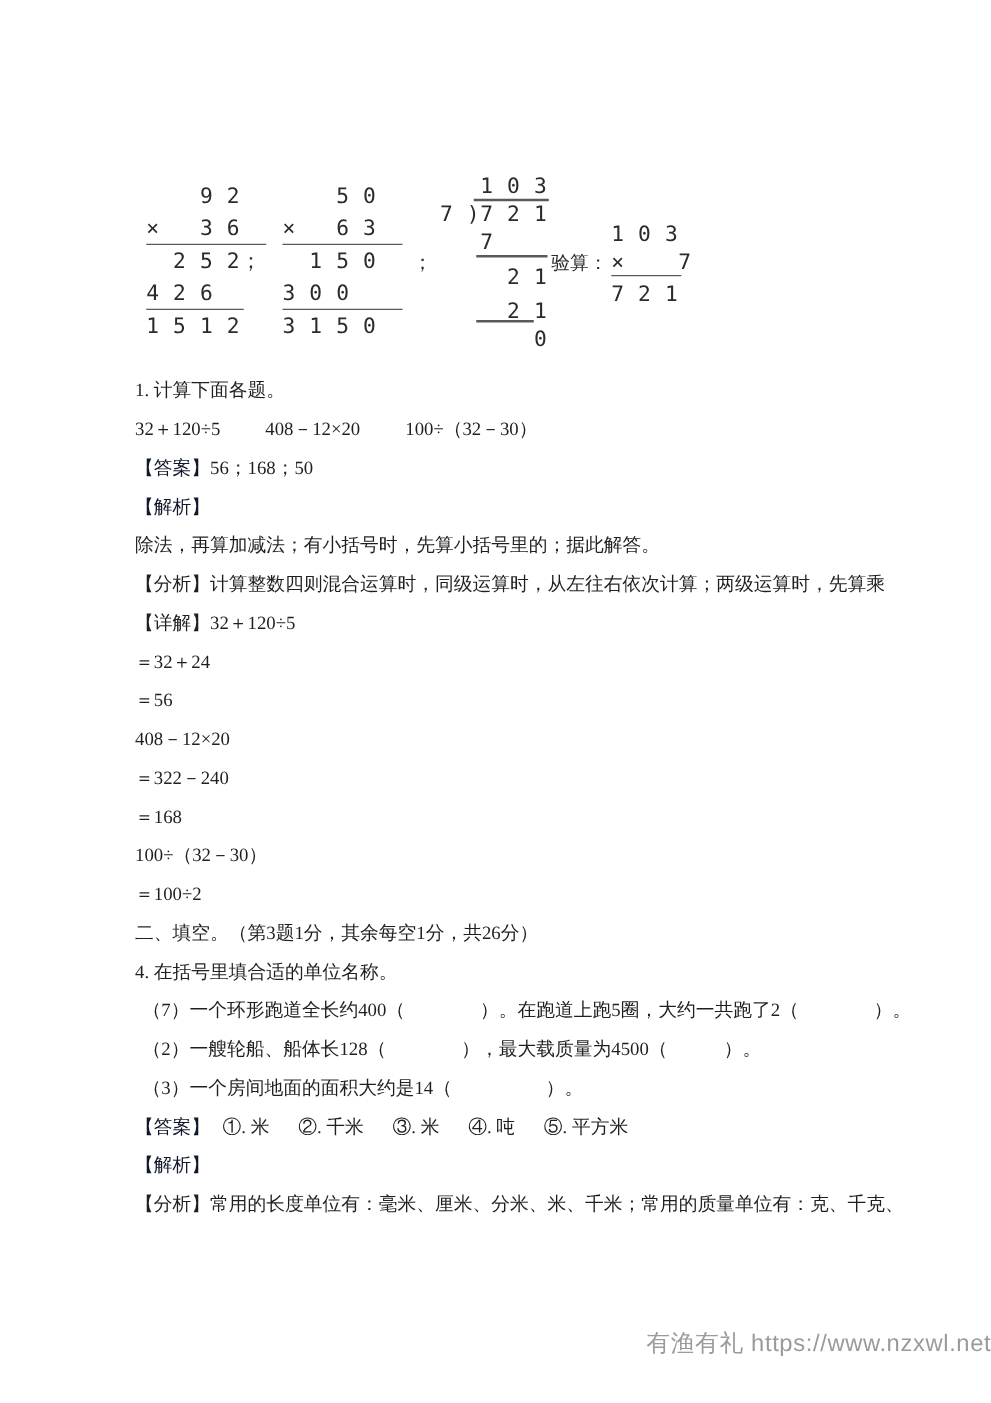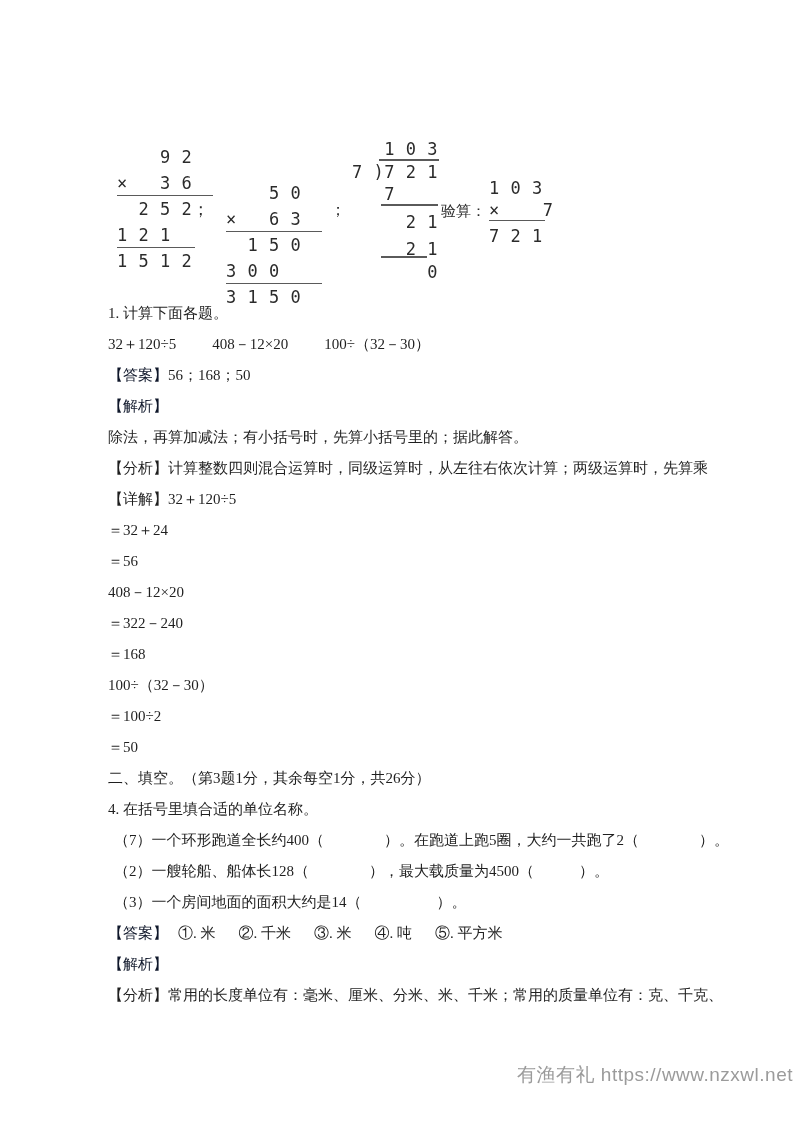--- a/index.html
+++ b/index.html
@@ -12,21 +12,21 @@
   
   .stack { position:absolute; }
   .srow {
     white-space:pre; font-family:"DejaVu Sans Mono",monospace;
     font-size:17px; line-height:26px; height:26px; letter-spacing:0.5px;
     color:#2b2b2b; box-sizing:border-box;
   }
   .rule { border-bottom:1.5px solid #5a5a5a; }
   #mult1 { left:117px; top:144px; width:96px; }
   #mult1 .short { width:78px; }
-  #mult2 { left:226px; top:144px; width:96px;margin-top:36px; }
+  #mult2 { left:226px; top:144px; width:96px; }
   .sep2 {
     position:absolute; left:330px; top:200px; font-size:16px;
     font-family:"DejaVu Sans Mono",monospace; color:#2b2b2b;
   }
 
   
   .division { position:absolute; left:352px; top:138px; width:125px; height:150px; }
   .drow {
     position:absolute; left:0; white-space:pre;
     font-family:"DejaVu Sans Mono",monospace; font-size:17px; line-height:20px;
@@ -68,21 +68,21 @@
 <body>
 
 <div class="page">
 
   <div>
 
     <div class="stack" id="mult1">
       <div class="srow">    9 2</div>
       <div class="srow rule">×   3 6</div>
       <div class="srow">  2 5 2；</div>
-      <div class="srow rule short">1 2 1</div>
+      <div class="srow rule short">4 2 6</div>
       <div class="srow">1 5 1 2</div>
     </div>
 
     <div class="stack" id="mult2">
       <div class="srow">    5 0</div>
       <div class="srow rule">×   6 3</div>
       <div class="srow">  1 5 0</div>
       <div class="srow rule">3 0 0</div>
       <div class="srow">3 1 5 0</div>
     </div>
@@ -125,21 +125,20 @@
 
     <div class="fl"><span>【详解】</span><span>32＋120÷5</span></div>
 
     <div class="fl">＝32＋24</div>
     <div class="fl">＝56</div>
     <div class="fl">408－12×20</div>
     <div class="fl">＝322－240</div>
     <div class="fl">＝168</div>
     <div class="fl">100÷（32－30）</div>
     <div class="fl">＝100÷2</div>
-    <div class="fl">＝50</div>
 
     <div class="fl bold">二、填空。（第3题1分，其余每空1分，共26分）</div>
 
     <div class="fl">4. 在括号里填合适的单位名称。</div>
 
     <div class="fl indent">（7）一个环形跑道全长约400（　　　　）。在跑道上跑5圈，大约一共跑了2（　　　　）。</div>
     <div class="fl indent">（2）一艘轮船、船体长128（　　　　），最大载质量为4500（　　　）。</div>
     <div class="fl indent">（3）一个房间地面的面积大约是14（　　　　　）。</div>
 
     <div class="fl ansrow"><span class="blue">【答案】</span><span class="item first">①. 米</span><span class="item">②. 千米</span><span class="item">③. 米</span><span class="item">④. 吨</span><span class="item">⑤. 平方米</span></div>

